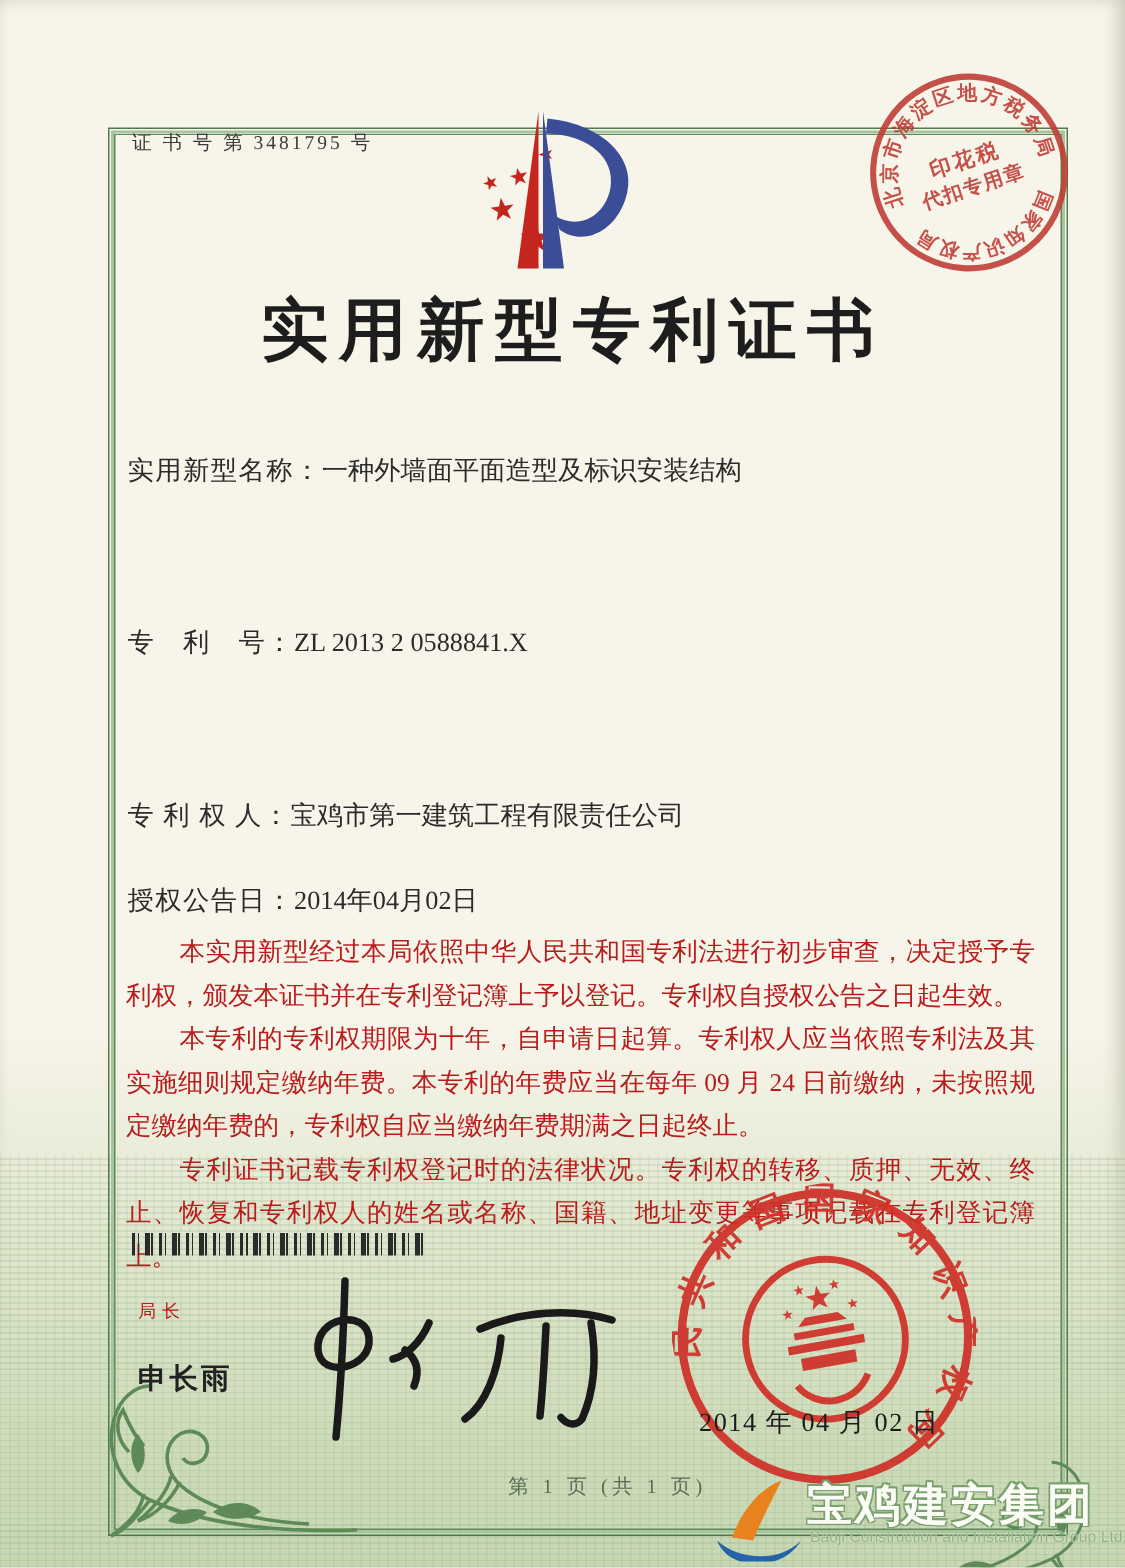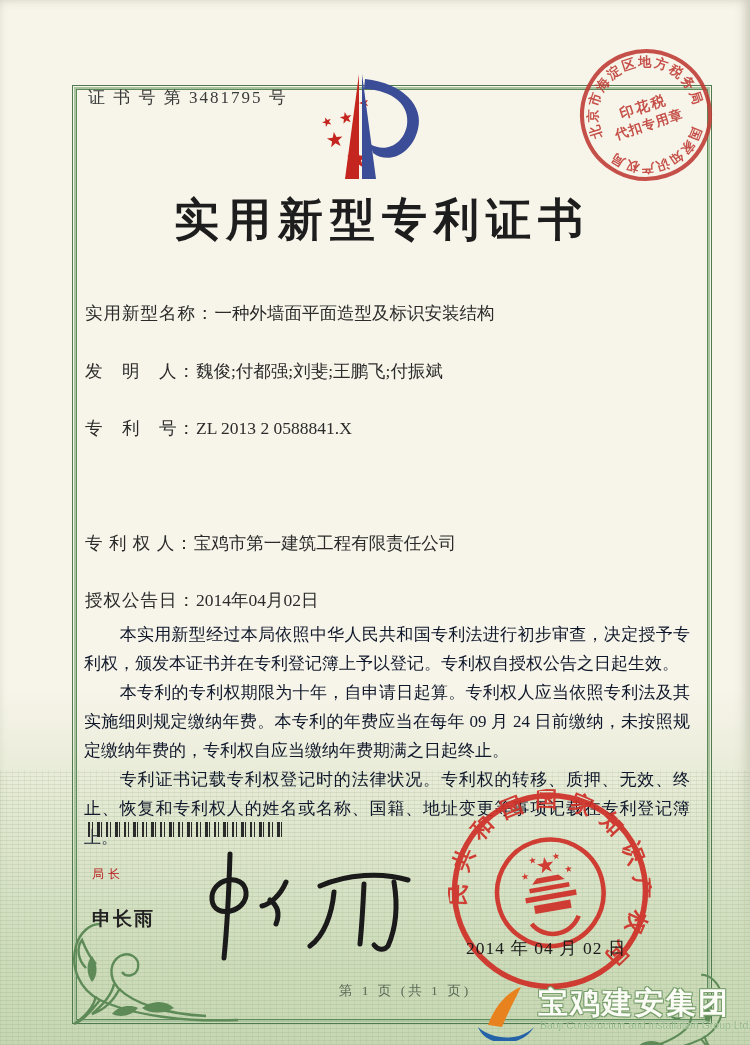--- a/index.html
+++ b/index.html
@@ -12,29 +12,29 @@
   }
   .green-wash{position:absolute;left:0;top:690px;width:750px;height:355px;z-index:1;
     background:linear-gradient(180deg, rgba(213,224,193,0) 0%, rgba(209,222,189,.55) 35%, rgba(203,218,183,.92) 75%, rgba(198,214,178,.98) 100%);}
   .weave{position:absolute;left:0;top:770px;width:750px;height:275px;z-index:2;opacity:.45;
     background-image:
       repeating-linear-gradient(0deg, rgba(110,150,100,.35) 0 1px, transparent 1px 4px),
       repeating-linear-gradient(90deg, rgba(110,150,100,.22) 0 1px, transparent 1px 6px);}
   .frame{position:absolute;left:72px;top:85px;width:638px;height:937px;z-index:3;
     border:1px solid #4e7a4e;}
   .frame-inner{position:absolute;inset:1px;border:2px solid #a9c2a0;box-shadow:inset 0 0 0 1px #5d8a57;}
-  .cert-no{position:absolute;left:88px;top:86px;z-index:5;font-size:17px;letter-spacing:2px;color:#3a3a3a;}
+  .cert-no{position:absolute;left:88px;top:86px;z-index:5;font-size:13px;letter-spacing:2px;color:#3a3a3a;}
   .logo{position:absolute;left:298px;top:70px;width:132px;height:112px;z-index:5;}
   .tax-stamp{position:absolute;left:575px;top:44px;width:142px;height:142px;z-index:6;opacity:.88;transform:rotate(-18deg);}
   .title{position:absolute;left:72px;top:190px;width:620px;margin:0;z-index:5;
     text-align:center;font-size:45px;font-weight:700;letter-spacing:7px;color:#1d1d1d;}
   .field{position:absolute;left:85px;z-index:5;font-size:17.5px;color:#2b2b2b;white-space:nowrap;}
   .flabel{letter-spacing:1px;}
   .paras{position:absolute;left:84px;top:620px;width:606px;z-index:5;font-size:17px;line-height:29px;
-    text-align:justify;color:#0f172a;}
+    text-align:justify;color:#b91c1c;}
   .paras p{margin:0;text-indent:2.1em;}
   .barcode{position:absolute;left:88px;top:822px;width:196px;height:15px;z-index:5;
     background:repeating-linear-gradient(90deg,#2b2b2b 0 2px,transparent 2px 4px,#2b2b2b 4px 5px,transparent 5px 9px,#2b2b2b 9px 12px,transparent 12px 13px,#2b2b2b 13px 14px,transparent 14px 18px);}
   .sig-title{position:absolute;left:92px;top:866px;z-index:5;font-size:12px;letter-spacing:4px;color:#b91c1c;}
   .sig-name{position:absolute;left:92px;top:906px;z-index:5;font-size:19px;letter-spacing:2px;color:#222;font-weight:bold;}
   .sig-hand{position:absolute;left:182px;top:848px;width:255px;height:118px;z-index:5;}
   .issue-stamp{position:absolute;left:449px;top:790px;width:202px;height:202px;z-index:6;opacity:.92;transform:rotate(-10deg);}
   .stamp-date{position:absolute;left:466px;top:936px;z-index:7;font-size:17.5px;letter-spacing:1px;color:#1c1c1c;}
   .footer-page{position:absolute;left:72px;top:982px;width:638px;z-index:5;text-align:center;
     font-size:13.5px;letter-spacing:3px;color:#5c6b57;padding-left:14px;}
@@ -120,23 +120,20 @@
     </text>
     <text x="70" y="66" text-anchor="middle" fill="#bf3a33" font-size="14" font-weight="bold" style="letter-spacing:2px">印花税</text>
     <text x="70" y="84" text-anchor="middle" fill="#bf3a33" font-size="13" font-weight="bold" style="letter-spacing:1px">代扣专用章</text>
   </svg>
 
   <h1 class="title">实用新型专利证书</h1>
 
   <div class="field" style="top:301px">
     <span class="flabel">实用新型名称：</span><span class="fvalue">一种外墙面平面造型及标识安装结构</span>
   </div>
-  <div class="field" style="top:359px">
-    <span class="flabel">发　明　人：</span><span class="fvalue">魏俊;付都强;刘斐;王鹏飞;付振斌</span>
-  </div>
   <div class="field" style="top:416px">
     <span class="flabel">专　利　号：</span><span class="fvalue">ZL 2013 2 0588841.X</span>
   </div>
   <div class="field" style="top:531px">
     <span class="flabel">专 利 权 人：</span><span class="fvalue">宝鸡市第一建筑工程有限责任公司</span>
   </div>
   <div class="field" style="top:588px">
     <span class="flabel">授权公告日：</span><span class="fvalue">2014年04月02日</span>
   </div>
 

